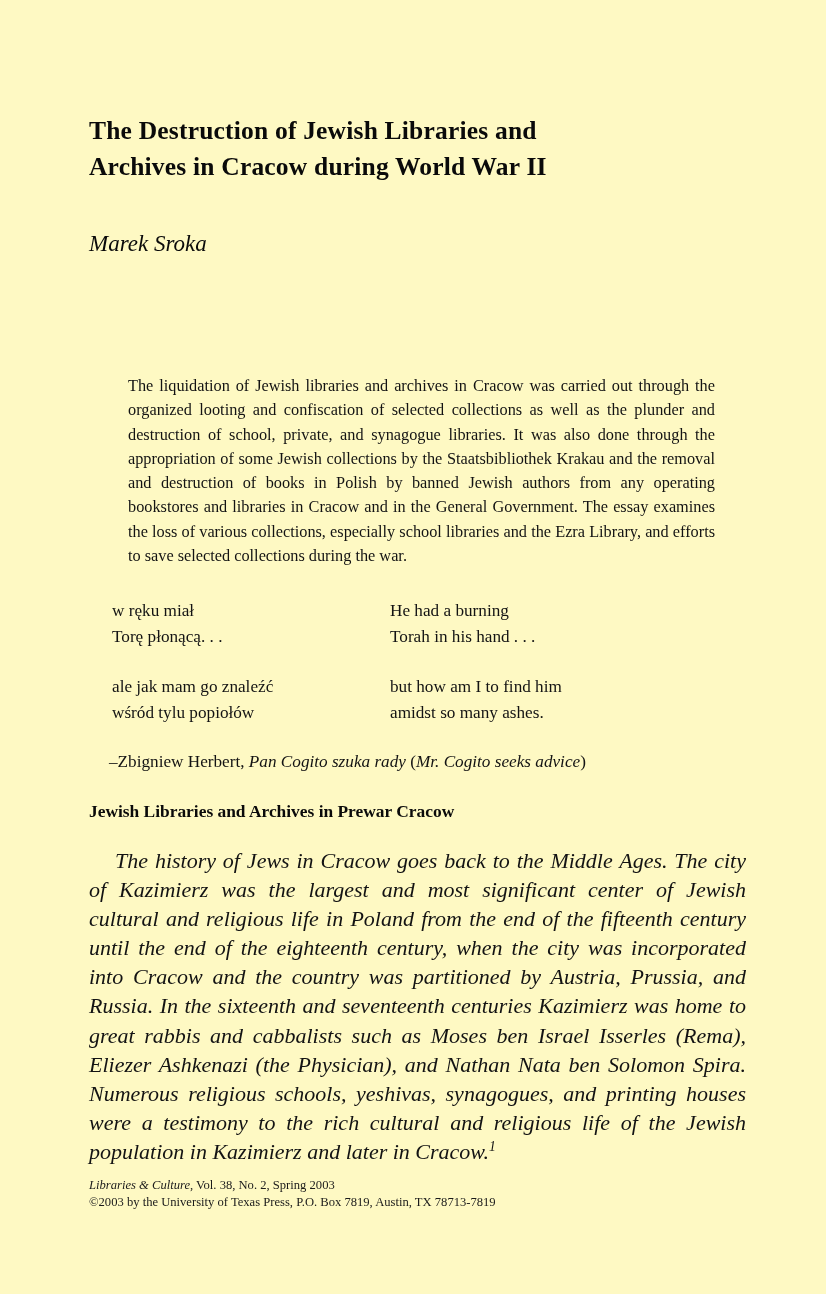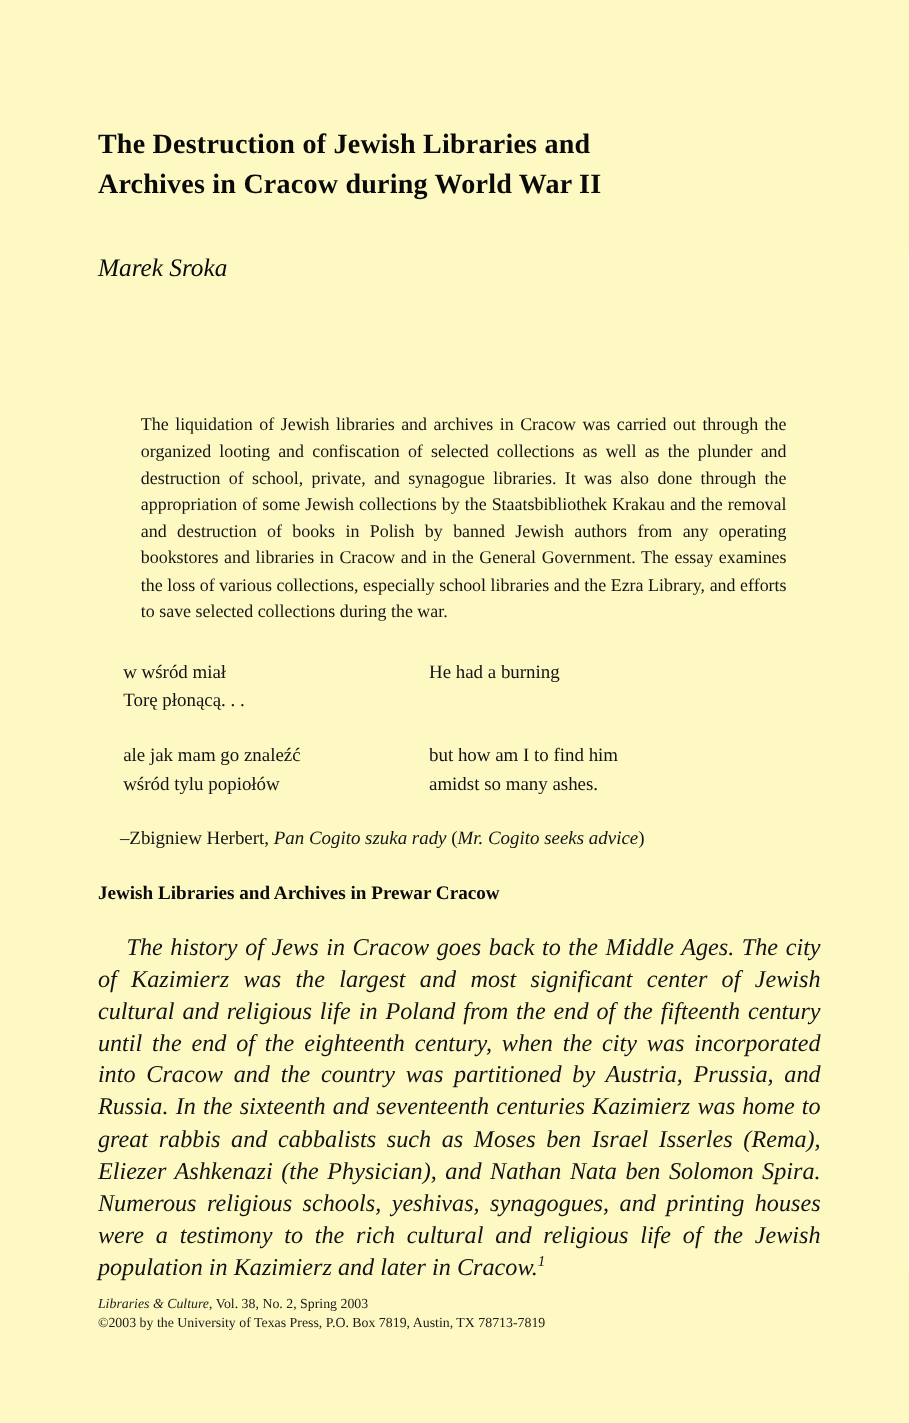--- a/index.html
+++ b/index.html
@@ -160,25 +160,26 @@
 
   <div class="author">Marek Sroka</div>
 
   <div class="abstract">
     <p>The liquidation of Jewish libraries and archives in Cracow was carried out through the organized looting and confiscation of selected collections as well as the plunder and destruction of school, private, and synagogue libraries. It was also done through the appropriation of some Jewish collections by the Staatsbibliothek Krakau and the removal and destruction of books in Polish by banned Jewish authors from any operating bookstores and libraries in Cracow and in the General Government. The essay examines the loss of various collections, especially school libraries and the Ezra Library, and efforts to save selected collections during the war.</p>
   </div>
 
   <div class="poem">
     <div class="stanza">
       <div class="row">
-        <span class="pl">w wśród miał</span>
+        <span class="pl">w ręku miał</span>
         <span class="en">He had a burning</span>
       </div>
       <div class="row">
         <span class="pl">Torę płonącą. . .</span>
+        <span class="en">Torah in his hand . . .</span>
       </div>
     </div>
     <div class="stanza">
       <div class="row">
         <span class="pl">ale jak mam go znaleźć</span>
         <span class="en">but how am I to find him</span>
       </div>
       <div class="row">
         <span class="pl">wśród tylu popiołów</span>
         <span class="en">amidst so many ashes.</span>

